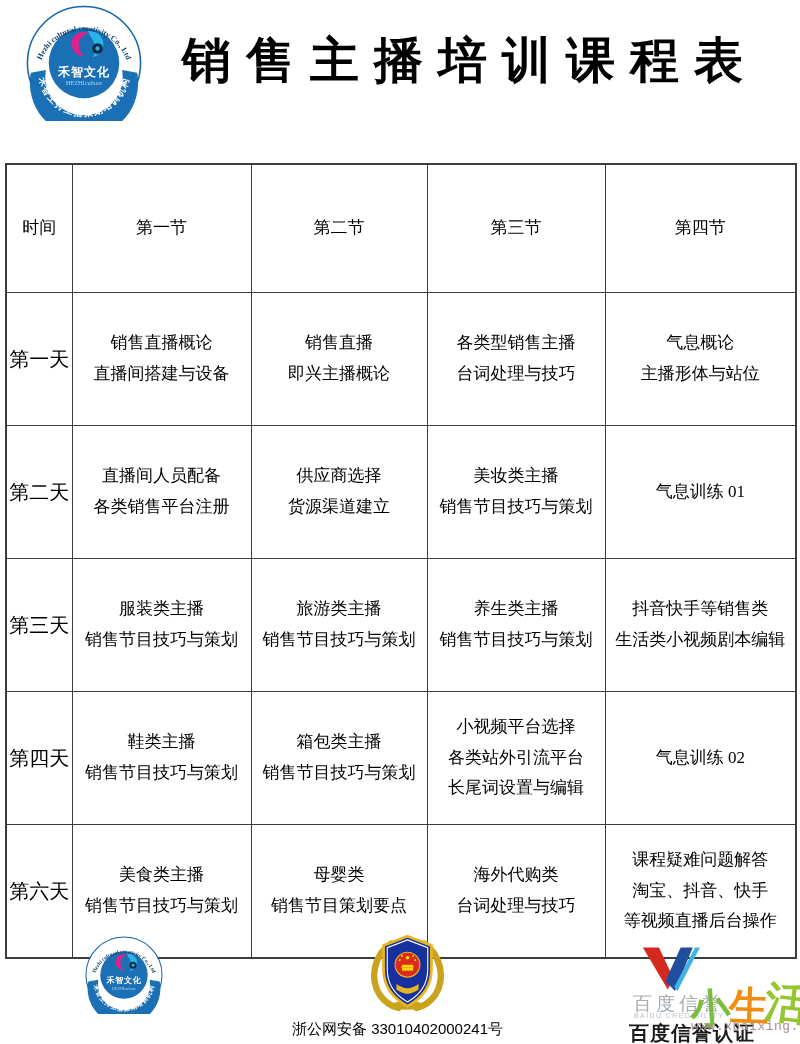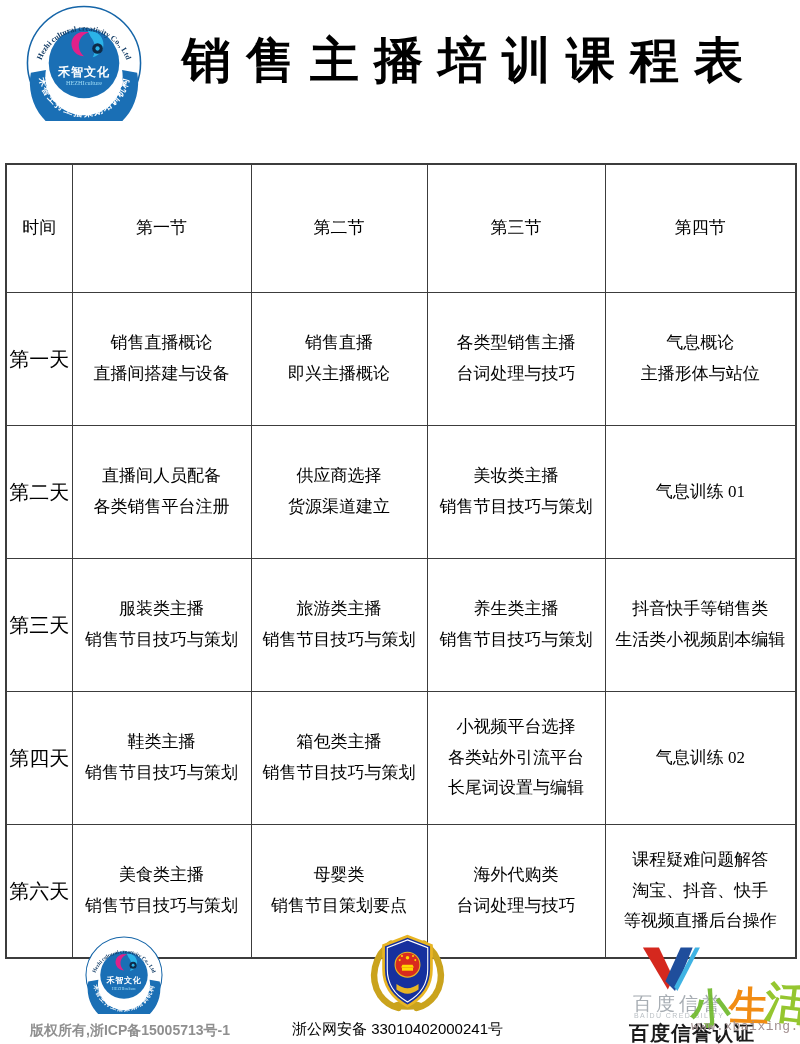--- a/index.html
+++ b/index.html
@@ -168,21 +168,20 @@
     </g>
     <text x="60" y="73" font-size="12.5" fill="#ffffff" font-weight="bold" text-anchor="middle" letter-spacing="1">禾智文化</text>
     <text x="60" y="83" font-size="6.5" fill="#9fdcf5" text-anchor="middle">HEZHIculture</text>
     <text font-size="8" fill="#123c66" font-weight="bold">
       <textPath href="#arcT2" startOffset="50%" text-anchor="middle">Hezhi cultural creativity Co., Ltd</textPath>
     </text>
     <text font-size="9.5" fill="#ffffff" font-weight="bold" letter-spacing="1.5">
       <textPath href="#arcB2" startOffset="50%" text-anchor="middle">禾智主持主播策划培训机构</textPath>
     </text>
   </svg>
-  <div class="copyright">版权所有,浙ICP备15005713号-1</div>
 
   <svg class="police-badge" viewBox="0 0 100 100">
     <ellipse cx="50" cy="85" rx="17" ry="5" fill="#caa31d"></ellipse>
     <path d="M32,18 C14,30 8,56 20,74 C25,81 32,86 40,88" stroke="#caa31d" stroke-width="7" fill="none" stroke-linecap="round"></path>
     <path d="M68,18 C86,30 92,56 80,74 C75,81 68,86 60,88" stroke="#caa31d" stroke-width="7" fill="none" stroke-linecap="round"></path>
     <path d="M50,10 L76,20 L76,46 C76,65 65,78 50,86 C35,78 24,65 24,46 L24,20 Z" fill="#16309e" stroke="#e8b524" stroke-width="3"></path>
     <path d="M50,14 L72,22.5 L72,46 C72,62.5 62.5,74.5 50,81.5 C37.5,74.5 28,62.5 28,46 L28,22.5 Z" fill="none" stroke="#ffffff" stroke-width="1.2"></path>
     <circle cx="50" cy="41" r="13.5" fill="#d92b1e" stroke="#e8b524" stroke-width="1.2"></circle>
     <circle cx="50" cy="33.5" r="1.9" fill="#ffd700"></circle>
     <circle cx="44" cy="31.5" r="1.1" fill="#ffd700"></circle>

